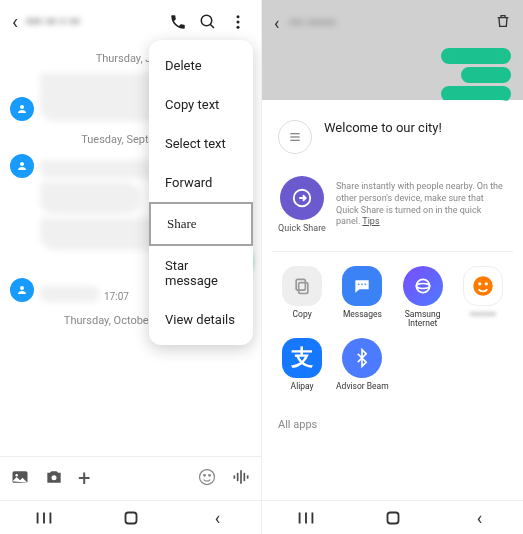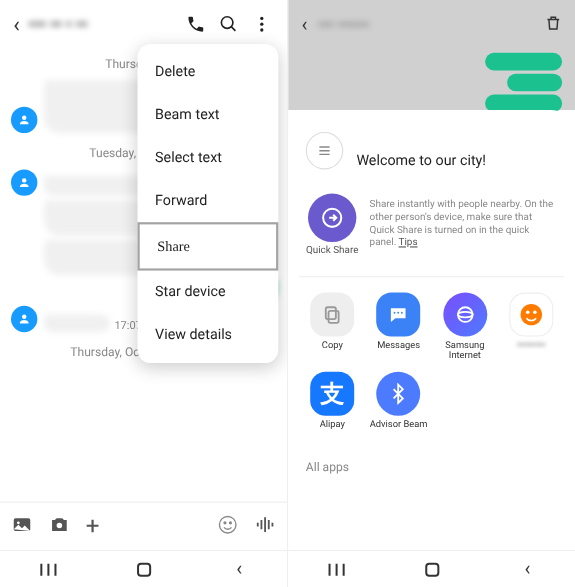--- a/index.html
+++ b/index.html
@@ -81,21 +81,21 @@
     .time {
       font-size: 10px;
       color: #888;
       margin: 0 4px;
     }
 
     .context-menu {
       position: absolute;
       top: 40px;
       right: 8px;
-      width: 128px;
+      width: 104px;
       background: #fff;
       border-radius: 12px;
       box-shadow: 0 4px 16px rgba(0,0,0,0.2);
       padding: 6px 0;
       z-index: 10;
     }
     .menu-item {
       padding: 12px 16px;
       font-size: 13px;
       color: #222;
@@ -174,21 +174,21 @@
       left: 0; right: 0; bottom: 0;
       background: #fff;
       border-radius: 22px 22px 0 0;
       padding: 12px 10px 0;
       display: flex;
       flex-direction: column;
     }
 
     .sheet-header {
       display: flex;
-      align-items: flex-end;
+      align-items: flex-start;
       gap: 12px;
       padding: 8px 6px 12px;
     }
     .sheet-header .menu-circle {
       width: 34px; height: 34px;
       border-radius: 50%;
       border: 1px solid #ddd;
       display: flex;
       align-items: center;
       justify-content: center;
@@ -345,25 +345,25 @@
       </div>
       <div class="bubble in" style="height:16px;width:60px"></div>
       <span class="time">17:07</span>
     </div>
   </div>
 
   <div class="date-label">Thursday, October 15, 2020</div>
 
   <div class="context-menu">
     <div class="menu-item">Delete</div>
-    <div class="menu-item">Beam text</div>
+    <div class="menu-item">Copy text</div>
     <div class="menu-item">Select text</div>
     <div class="menu-item">Forward</div>
     <div class="menu-item highlighted">Share</div>
-    <div class="menu-item">Star device</div>
+    <div class="menu-item">Star message</div>
     <div class="menu-item">View details</div>
   </div>
 
   <div class="composer">
     <span>
       <svg viewBox="0 0 24 24" fill="#555">
           <rect x="3" y="5" width="18" height="14" rx="2"></rect>
           <circle cx="8" cy="10" r="1.5" fill="#fff"></circle>
           <path d="M3 17l5-5 4 4 3-3 6 6" fill="#fff"></path>
         </svg>

